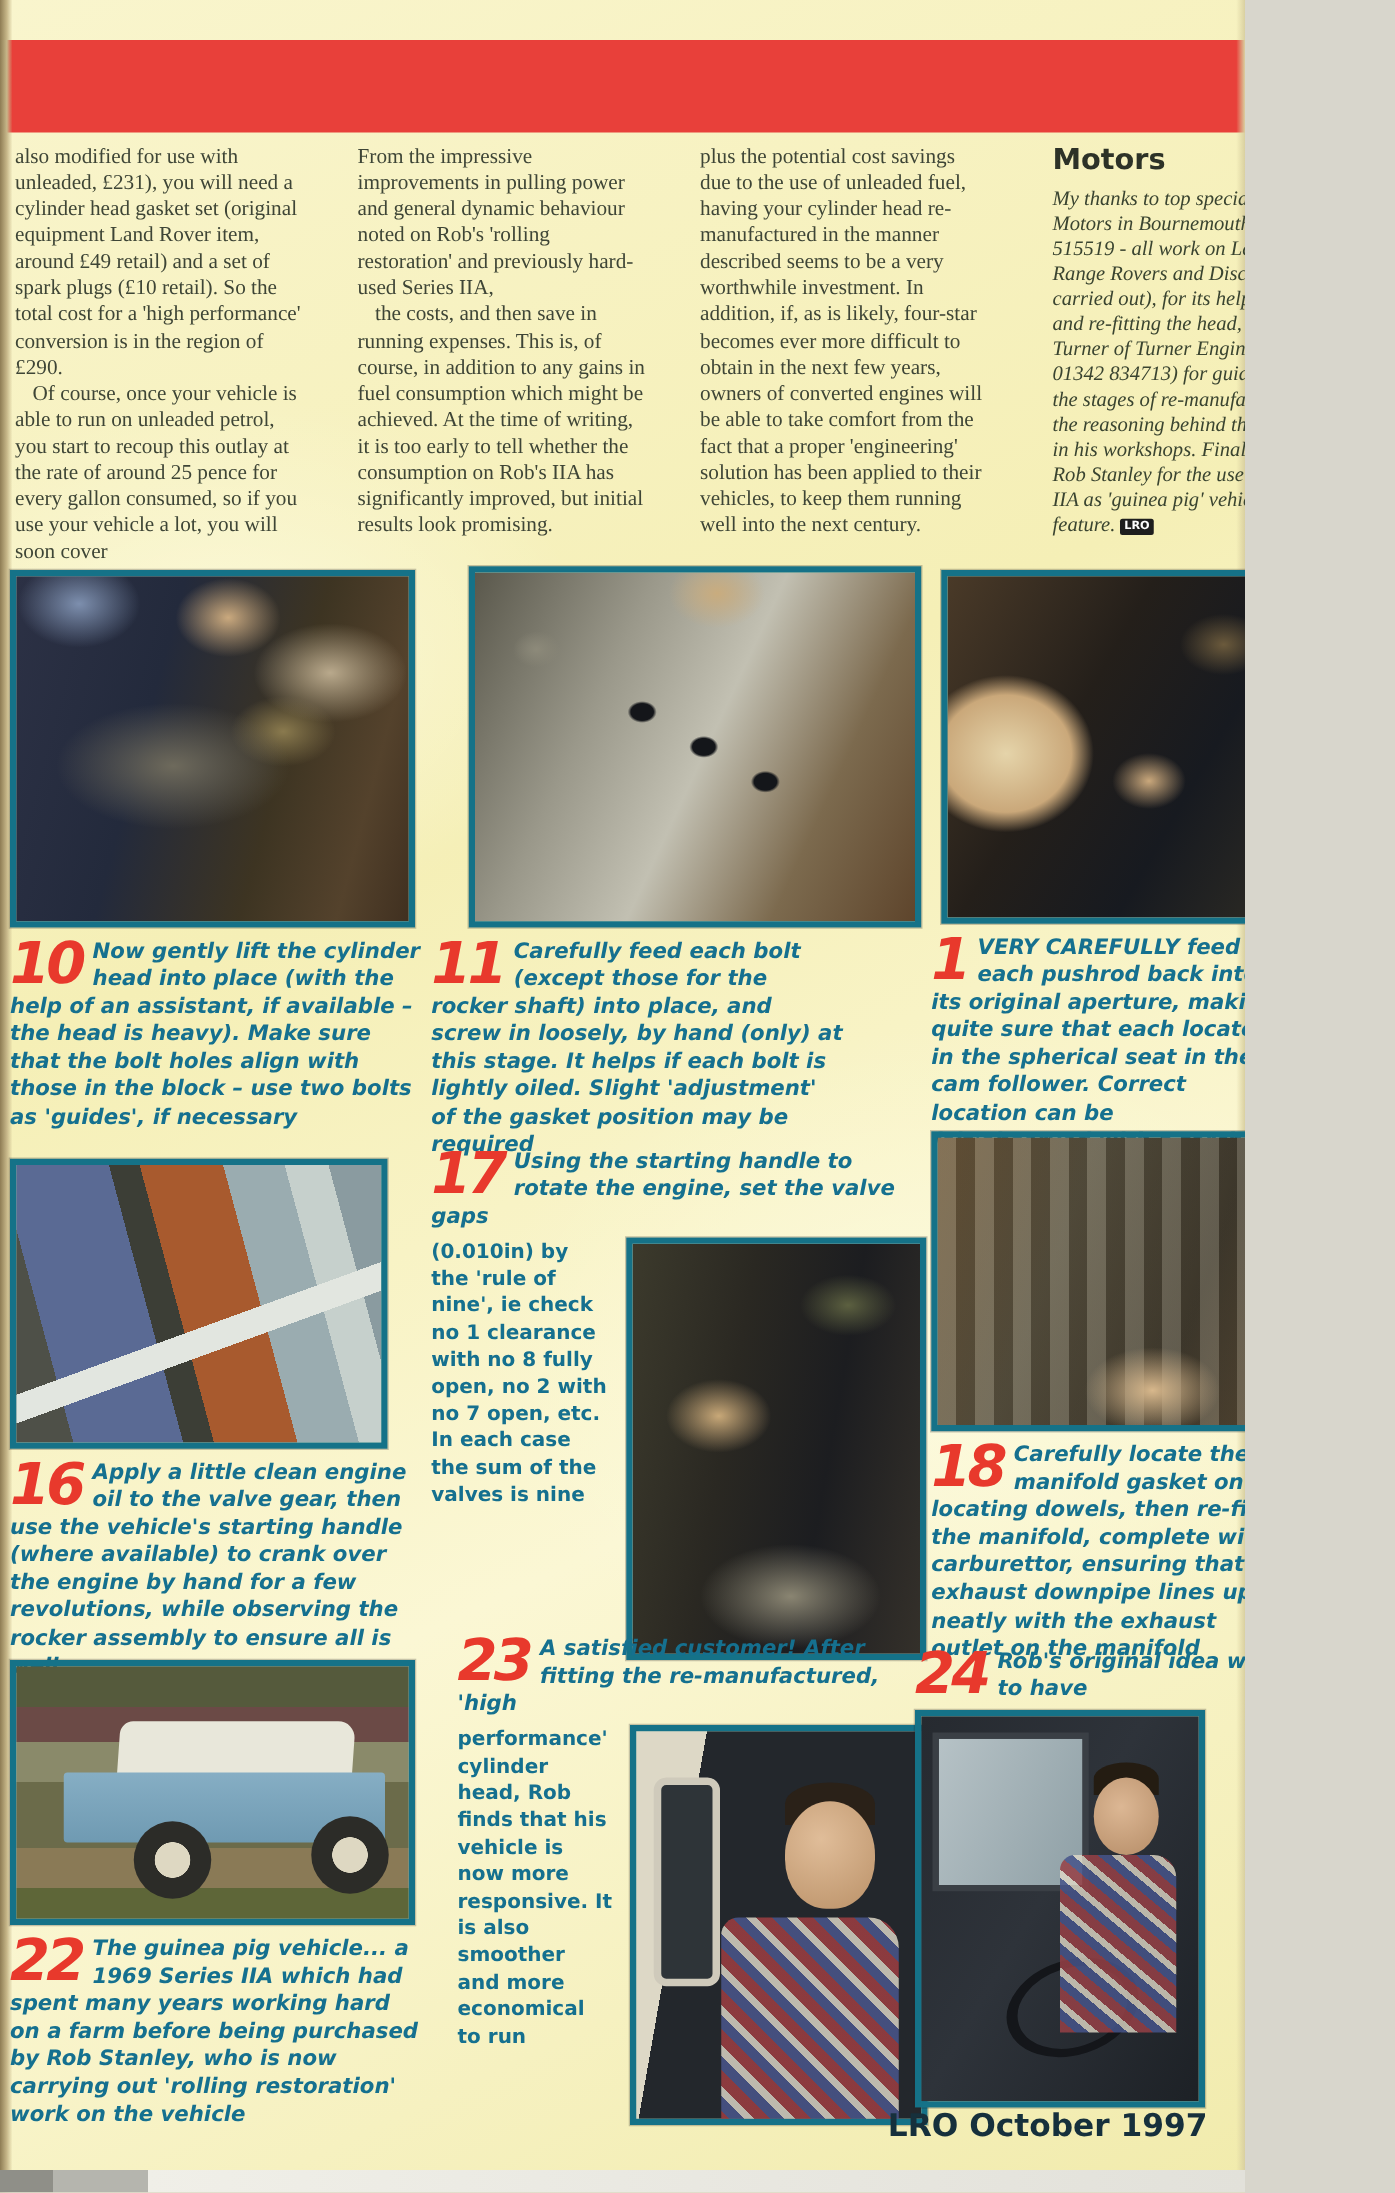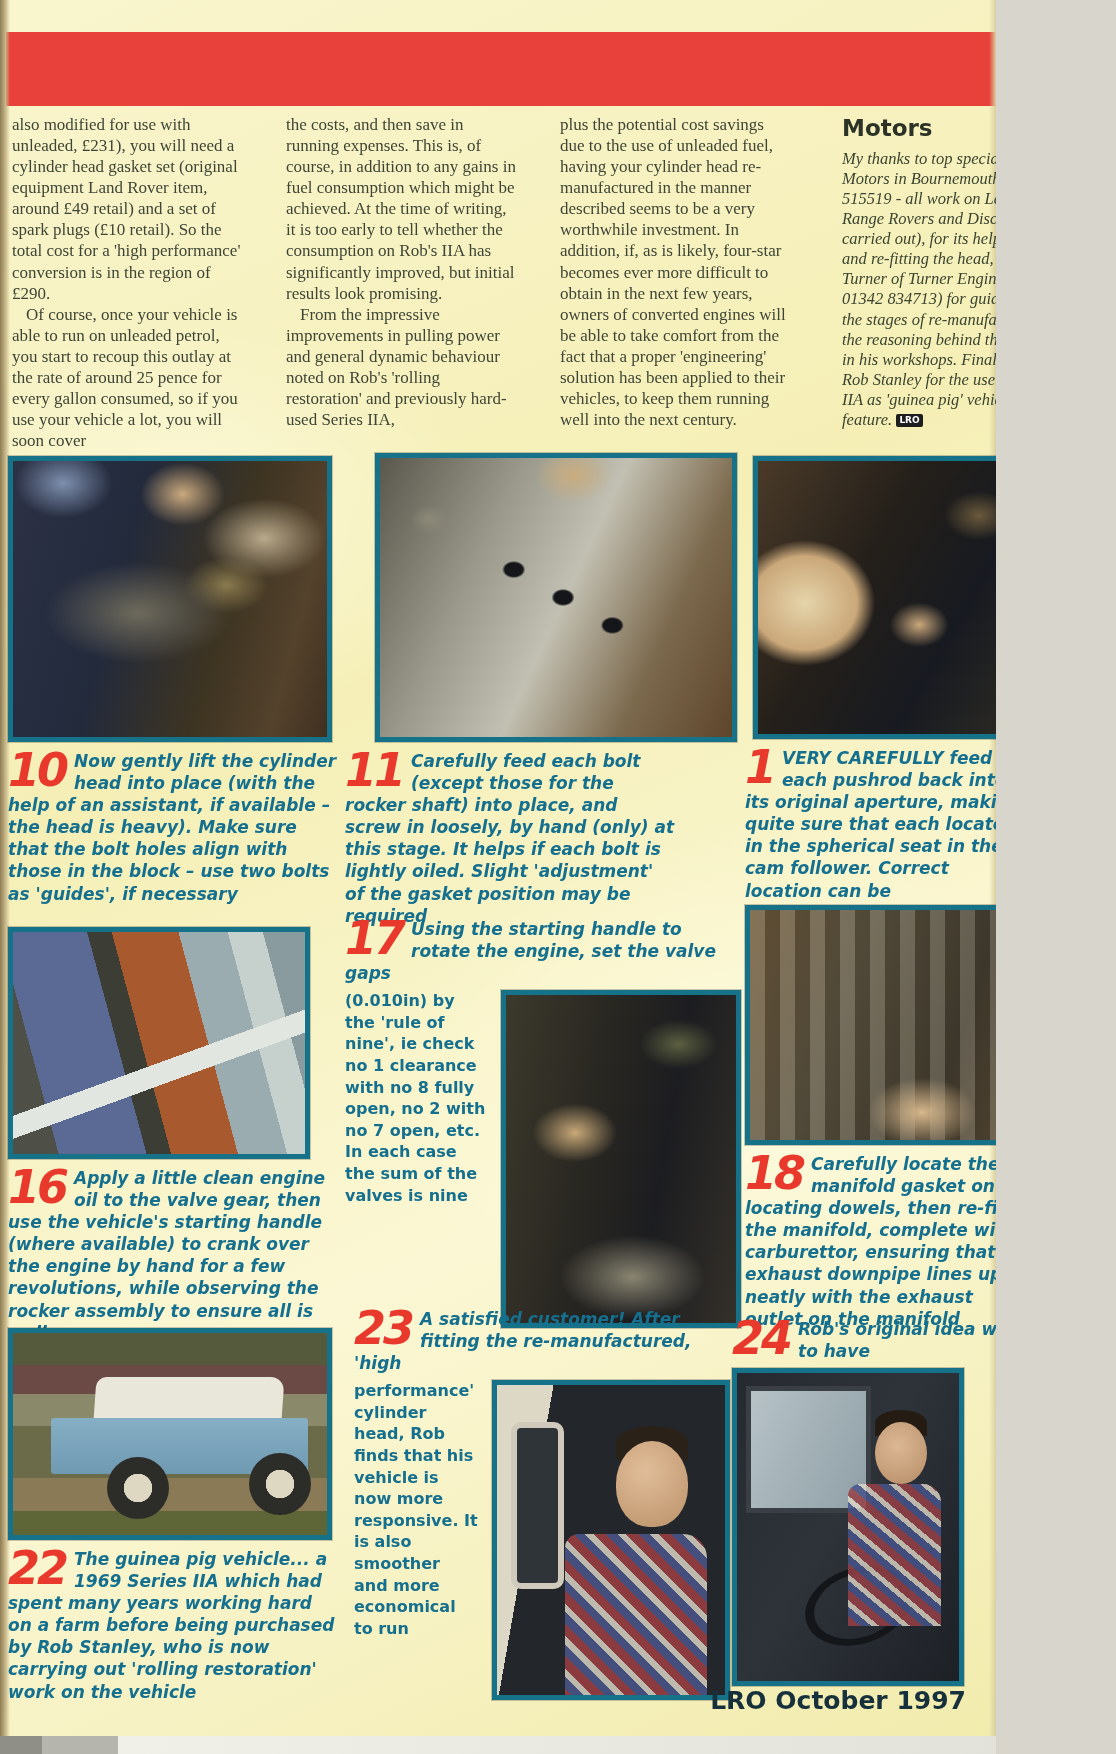--- a/index.html
+++ b/index.html
@@ -110,22 +110,22 @@
 <div class="page">
   <div class="red-band"></div>
   <div class="spine"></div>
   <div class="right-edge"></div>
 
   <div class="col c1">
     <p>also modified for use with unleaded, £231), you will need a cylinder head gasket set (original equipment Land Rover item, around £49 retail) and a set of spark plugs (£10 retail). So the total cost for a 'high performance' conversion is in the region of £290.</p>
     <p>Of course, once your vehicle is able to run on unleaded petrol, you start to recoup this outlay at the rate of around 25 pence for every gallon consumed, so if you use your vehicle a lot, you will soon cover</p>
   </div>
   <div class="col c2">
+    <p>From the impressive improvements in pulling power and general dynamic behaviour noted on Rob's 'rolling restoration' and previously hard-used Series IIA,</p>
     <p>the costs, and then save in running expenses. This is, of course, in addition to any gains in fuel consumption which might be achieved. At the time of writing, it is too early to tell whether the consumption on Rob's IIA has significantly improved, but initial results look promising.</p>
-    <p>From the impressive improvements in pulling power and general dynamic behaviour noted on Rob's 'rolling restoration' and previously hard-used Series IIA,</p>
   </div>
   <div class="col c3">
     <p>plus the potential cost savings due to the use of unleaded fuel, having your cylinder head re-manufactured in the manner described seems to be a very worthwhile investment. In addition, if, as is likely, four-star becomes ever more difficult to obtain in the next few years, owners of converted engines will be able to take comfort from the fact that a proper 'engineering' solution has been applied to their vehicles, to keep them running well into the next century.</p>
   </div>
   <div class="col c4">
     <h3 class="thanks-h">Motors</h3>
     <p class="thanks-p"><span>My thanks to top specialist Range Motors in Bournemouth (Tel 01202 515519 - all work on Land Rovers, Range Rovers and Discovery models carried out), for its help in removing and re-fitting the head, and to Richard Turner of Turner Engineering (Tel. 01342 834713) for guiding us through the stages of re-manufacturing (and the reasoning behind them) as applied in his workshops. Finally, thanks to Rob Stanley for the use of his Series IIA as 'guinea pig' vehicle for this feature.</span> <span class="lro-badge">LRO</span></p>
   </div>
 
   <div class="fig" style="left:8px;top:456px;width:330px;">
@@ -185,21 +185,21 @@
       <div class="lr-body"></div>
       <div class="lr-wheel lr-w1"></div>
       <div class="lr-wheel lr-w2"></div>
     </div>
     <div class="cap">
       <span class="num">22</span>
       <span>The guinea pig vehicle... a 1969 Series IIA which had spent many years working hard on a farm before being purchased by Rob Stanley, who is now carrying out 'rolling restoration' work on the vehicle</span>
     </div>
   </div>
 
-  <div class="fig" style="left:354px;top:1308px;width:376px;">
+  <div class="fig" style="left:366px;top:1308px;width:376px;">
     <div class="lead">
       <span class="num">23</span>
       <span>A satisfied customer! After fitting the re-manufactured, 'high</span>
     </div>
     <div class="flexrow">
       <div class="sidecap" style="width:128px;">performance' cylinder head, Rob finds that his vehicle is now more responsive. It is also smoother and more economical to run</div>
       <div class="photo ph23" style="width:238px;height:320px;flex:none;">
         <div class="p23-winframe"></div>
         <div class="p23-hair"></div>
         <div class="p23-face"></div>

